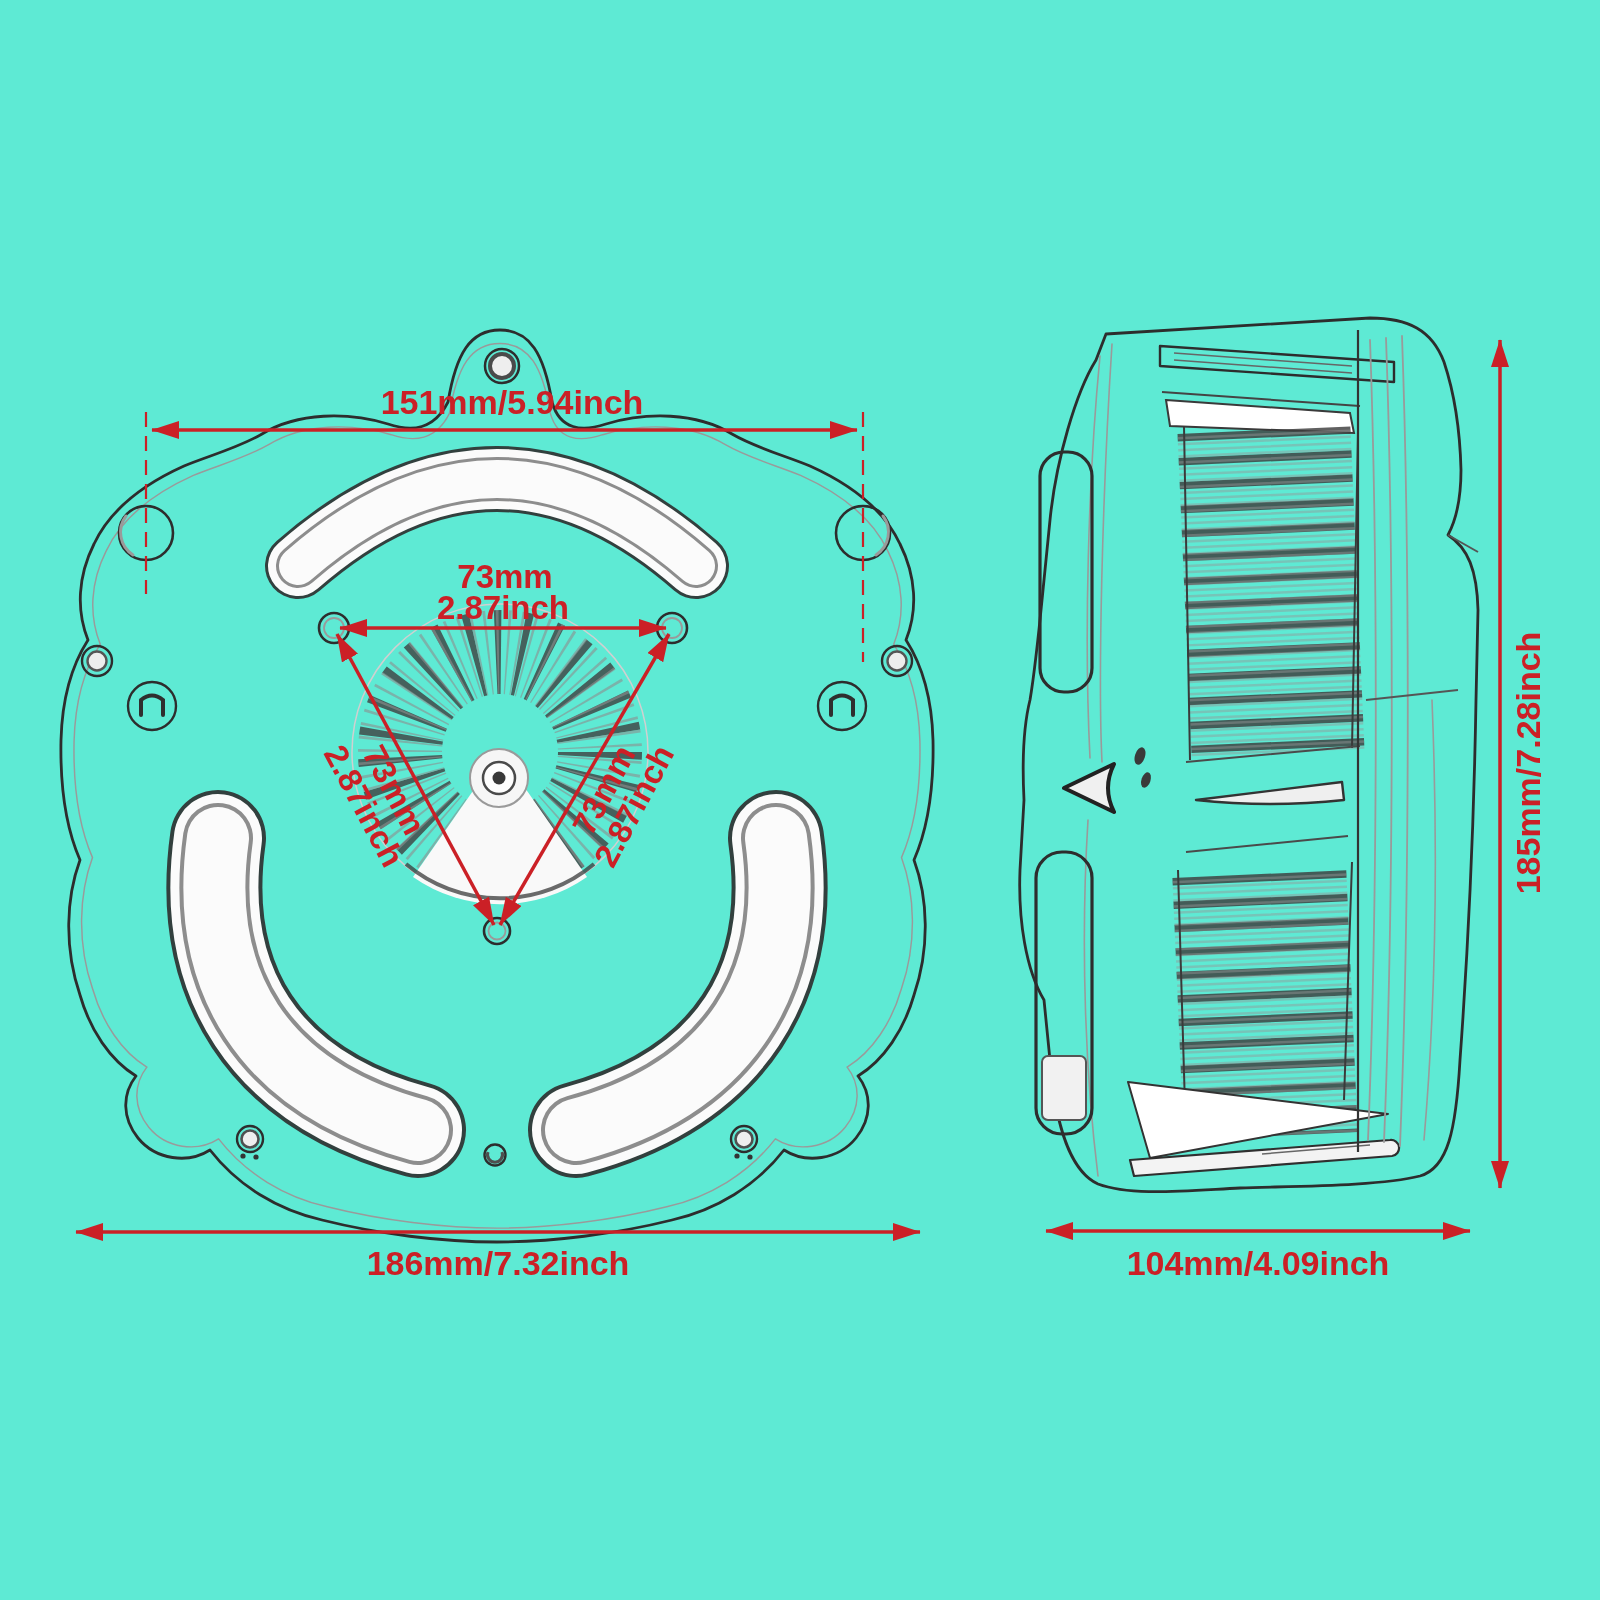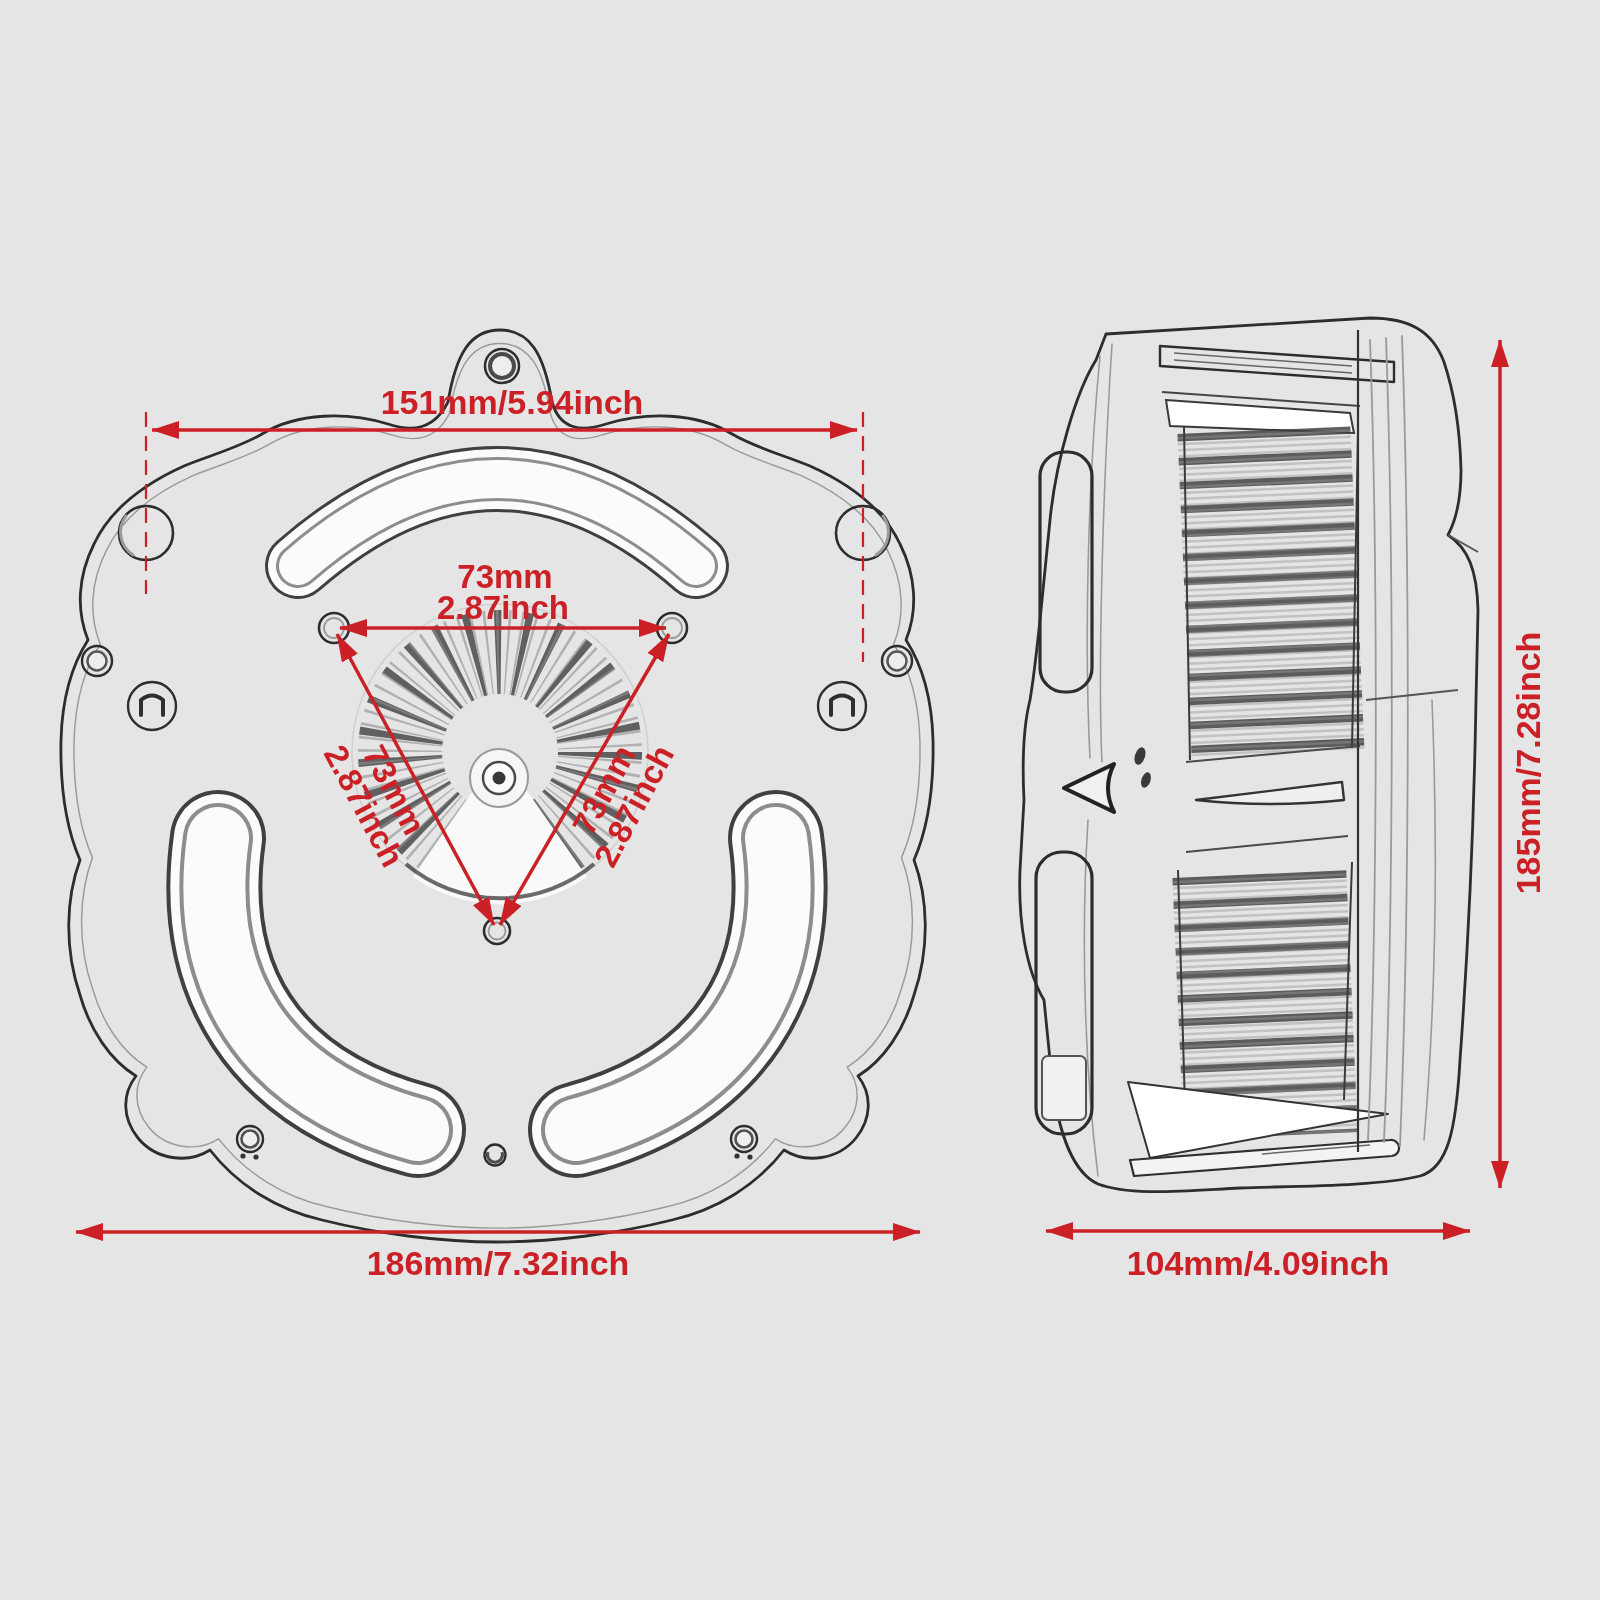--- a/index.html
+++ b/index.html
@@ -1,16 +1,16 @@
 <!DOCTYPE html>
 <html><head>
 <meta charset="utf-8">
 <style>
   html,body{margin:0;padding:0;background:#ffffff;}
-  .stage{position:relative;width:1600px;height:1600px;background:#e5e5e5;overflow:hidden;
+  .stage{position:relative;width:1600px;height:1600px;background:#5eead4;overflow:hidden;
          font-family:"Liberation Sans",sans-serif;}
   svg{position:absolute;inset:0;display:block;}
   .sketch{stroke:#2d2d2d;fill:none;stroke-linecap:round;stroke-linejoin:round;}
   .soft{stroke:#9a9a9a;fill:none;stroke-linecap:round;}
   .dimtxt{fill:#cb2026;font-weight:bold;font-family:"Liberation Sans",sans-serif;}
   .dimline{stroke:#cb2026;fill:none;}
 </style>
 </head>
 <body>
 

